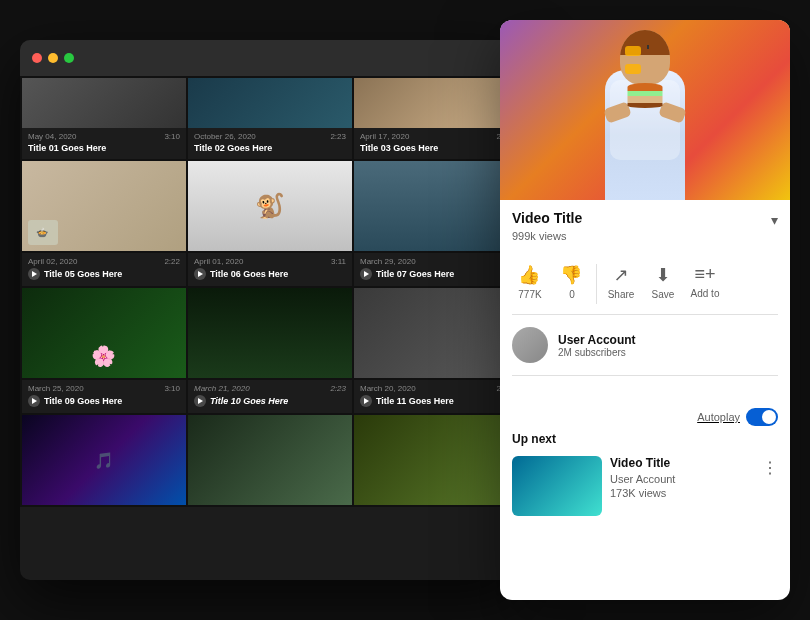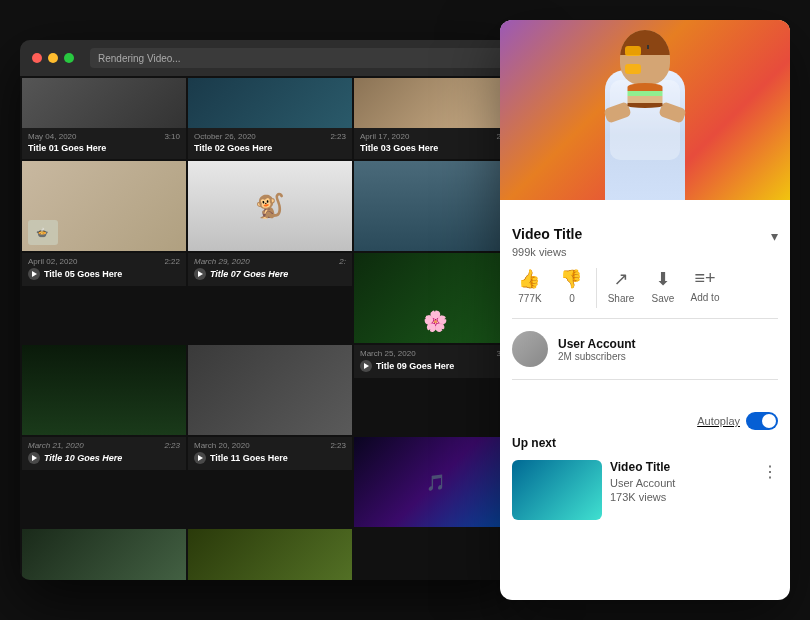--- a/index.html
+++ b/index.html
@@ -171,21 +171,21 @@
     .hero-placeholder {
       width: 100%;
       height: 100%;
       background: linear-gradient(135deg, #9b59b6 0%, #f39c12 50%, #e74c3c 100%);
       position: relative;
       overflow: hidden;
     }
 
     .yt-body {
       flex: 1;
-      padding: 26px 12px;
+      padding: 10px 12px;
       overflow-y: auto;
     }
 
     .yt-title-row {
       display: flex;
       justify-content: space-between;
       align-items: flex-start;
       margin-bottom: 2px;
     }
 
@@ -197,21 +197,21 @@
 
     .yt-chevron {
       color: #606060;
       font-size: 14px;
       margin-top: 2px;
     }
 
     .yt-views {
       font-size: 11px;
       color: #606060;
-      margin-bottom: 10px;
+      margin-bottom: 22px;
     }
 
     .yt-actions {
       display: flex;
       gap: 6px;
       margin-bottom: 12px;
       padding-bottom: 10px;
       border-bottom: 1px solid #e0e0e0;
     }
 
@@ -417,23 +417,20 @@
 </head>
 <body>
 
 <div class="scene">
 
   <div class="browser-window">
     <div class="browser-bar">
       <div class="dot dot-red"></div>
       <div class="dot dot-yellow"></div>
       <div class="dot dot-green"></div>
-      <div class="address-bar">
-        <span class="address-text">Rendering Video...</span>
-      </div>
     </div>
 
     <div class="browser-content">
       <div class="video-grid">
 
         <div class="video-card">
           <div class="thumb-placeholder thumb-top-1" style="height:50px;"></div>
           <div class="video-info">
             <div class="video-meta">
               <span class="video-date">May 04, 2020</span>
@@ -487,21 +484,35 @@
             </div>
             <div class="video-title-text">
               <span class="play-icon-small">
                   <div class="play-triangle"></div>
                 </span>
               Title 05 Goes Here
             </div>
           </div>
         </div>
         <div class="video-card">
-          <div class="video-info" style="background:#1c1c1c;font-style:italic;">
+          <div class="video-info" style="background:#1c1c1c;">
+            <div class="video-meta">
+              <span class="video-date">April 01, 2020</span>
+              <span class="video-duration">3:11</span>
+            </div>
+            <div class="video-title-text">
+              <span class="play-icon-small">
+                  <div class="play-triangle"></div>
+                </span>
+              Title 06 Goes Here
+            </div>
+          </div>
+        </div>
+        <div class="video-card">
+          <div class="video-info" style="background:#1c1c1c;">
             <div class="video-meta">
               <span class="video-date">March 29, 2020</span>
               <span class="video-duration">2:</span>
             </div>
             <div class="video-title-text">
               <span class="play-icon-small">
                   <div class="play-triangle"></div>
                 </span>
               Title 07 Goes Here
             </div>

